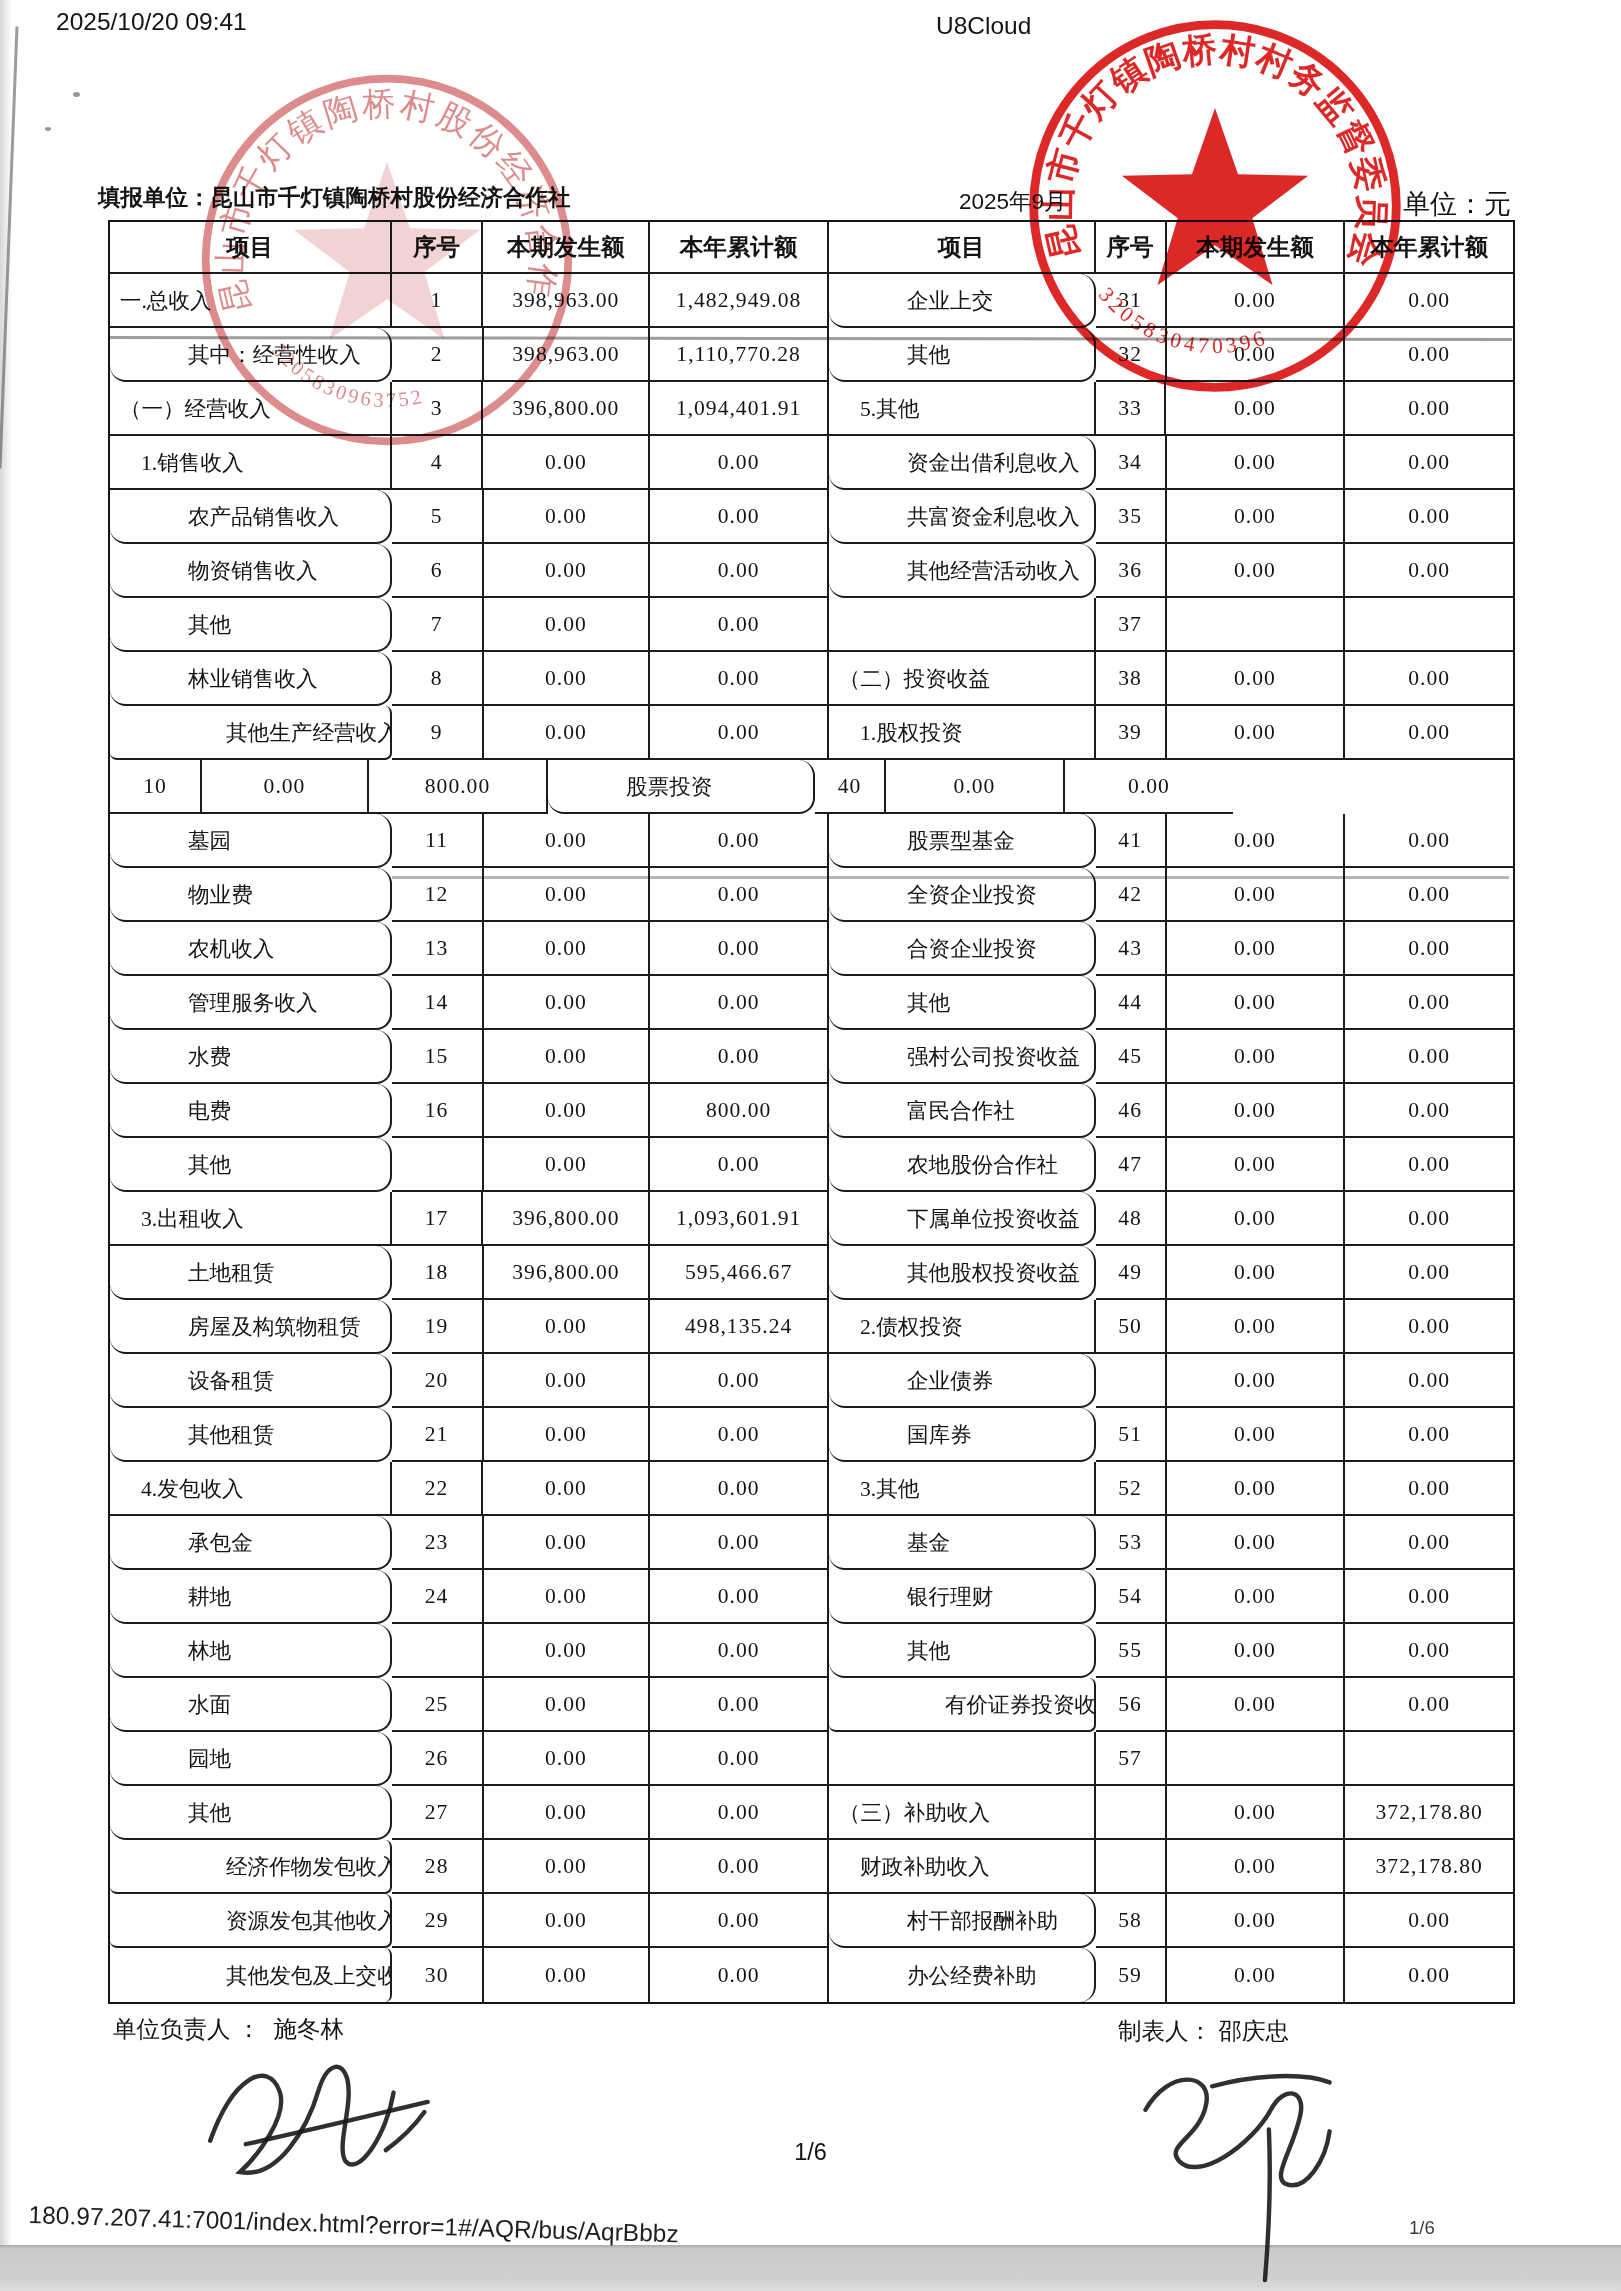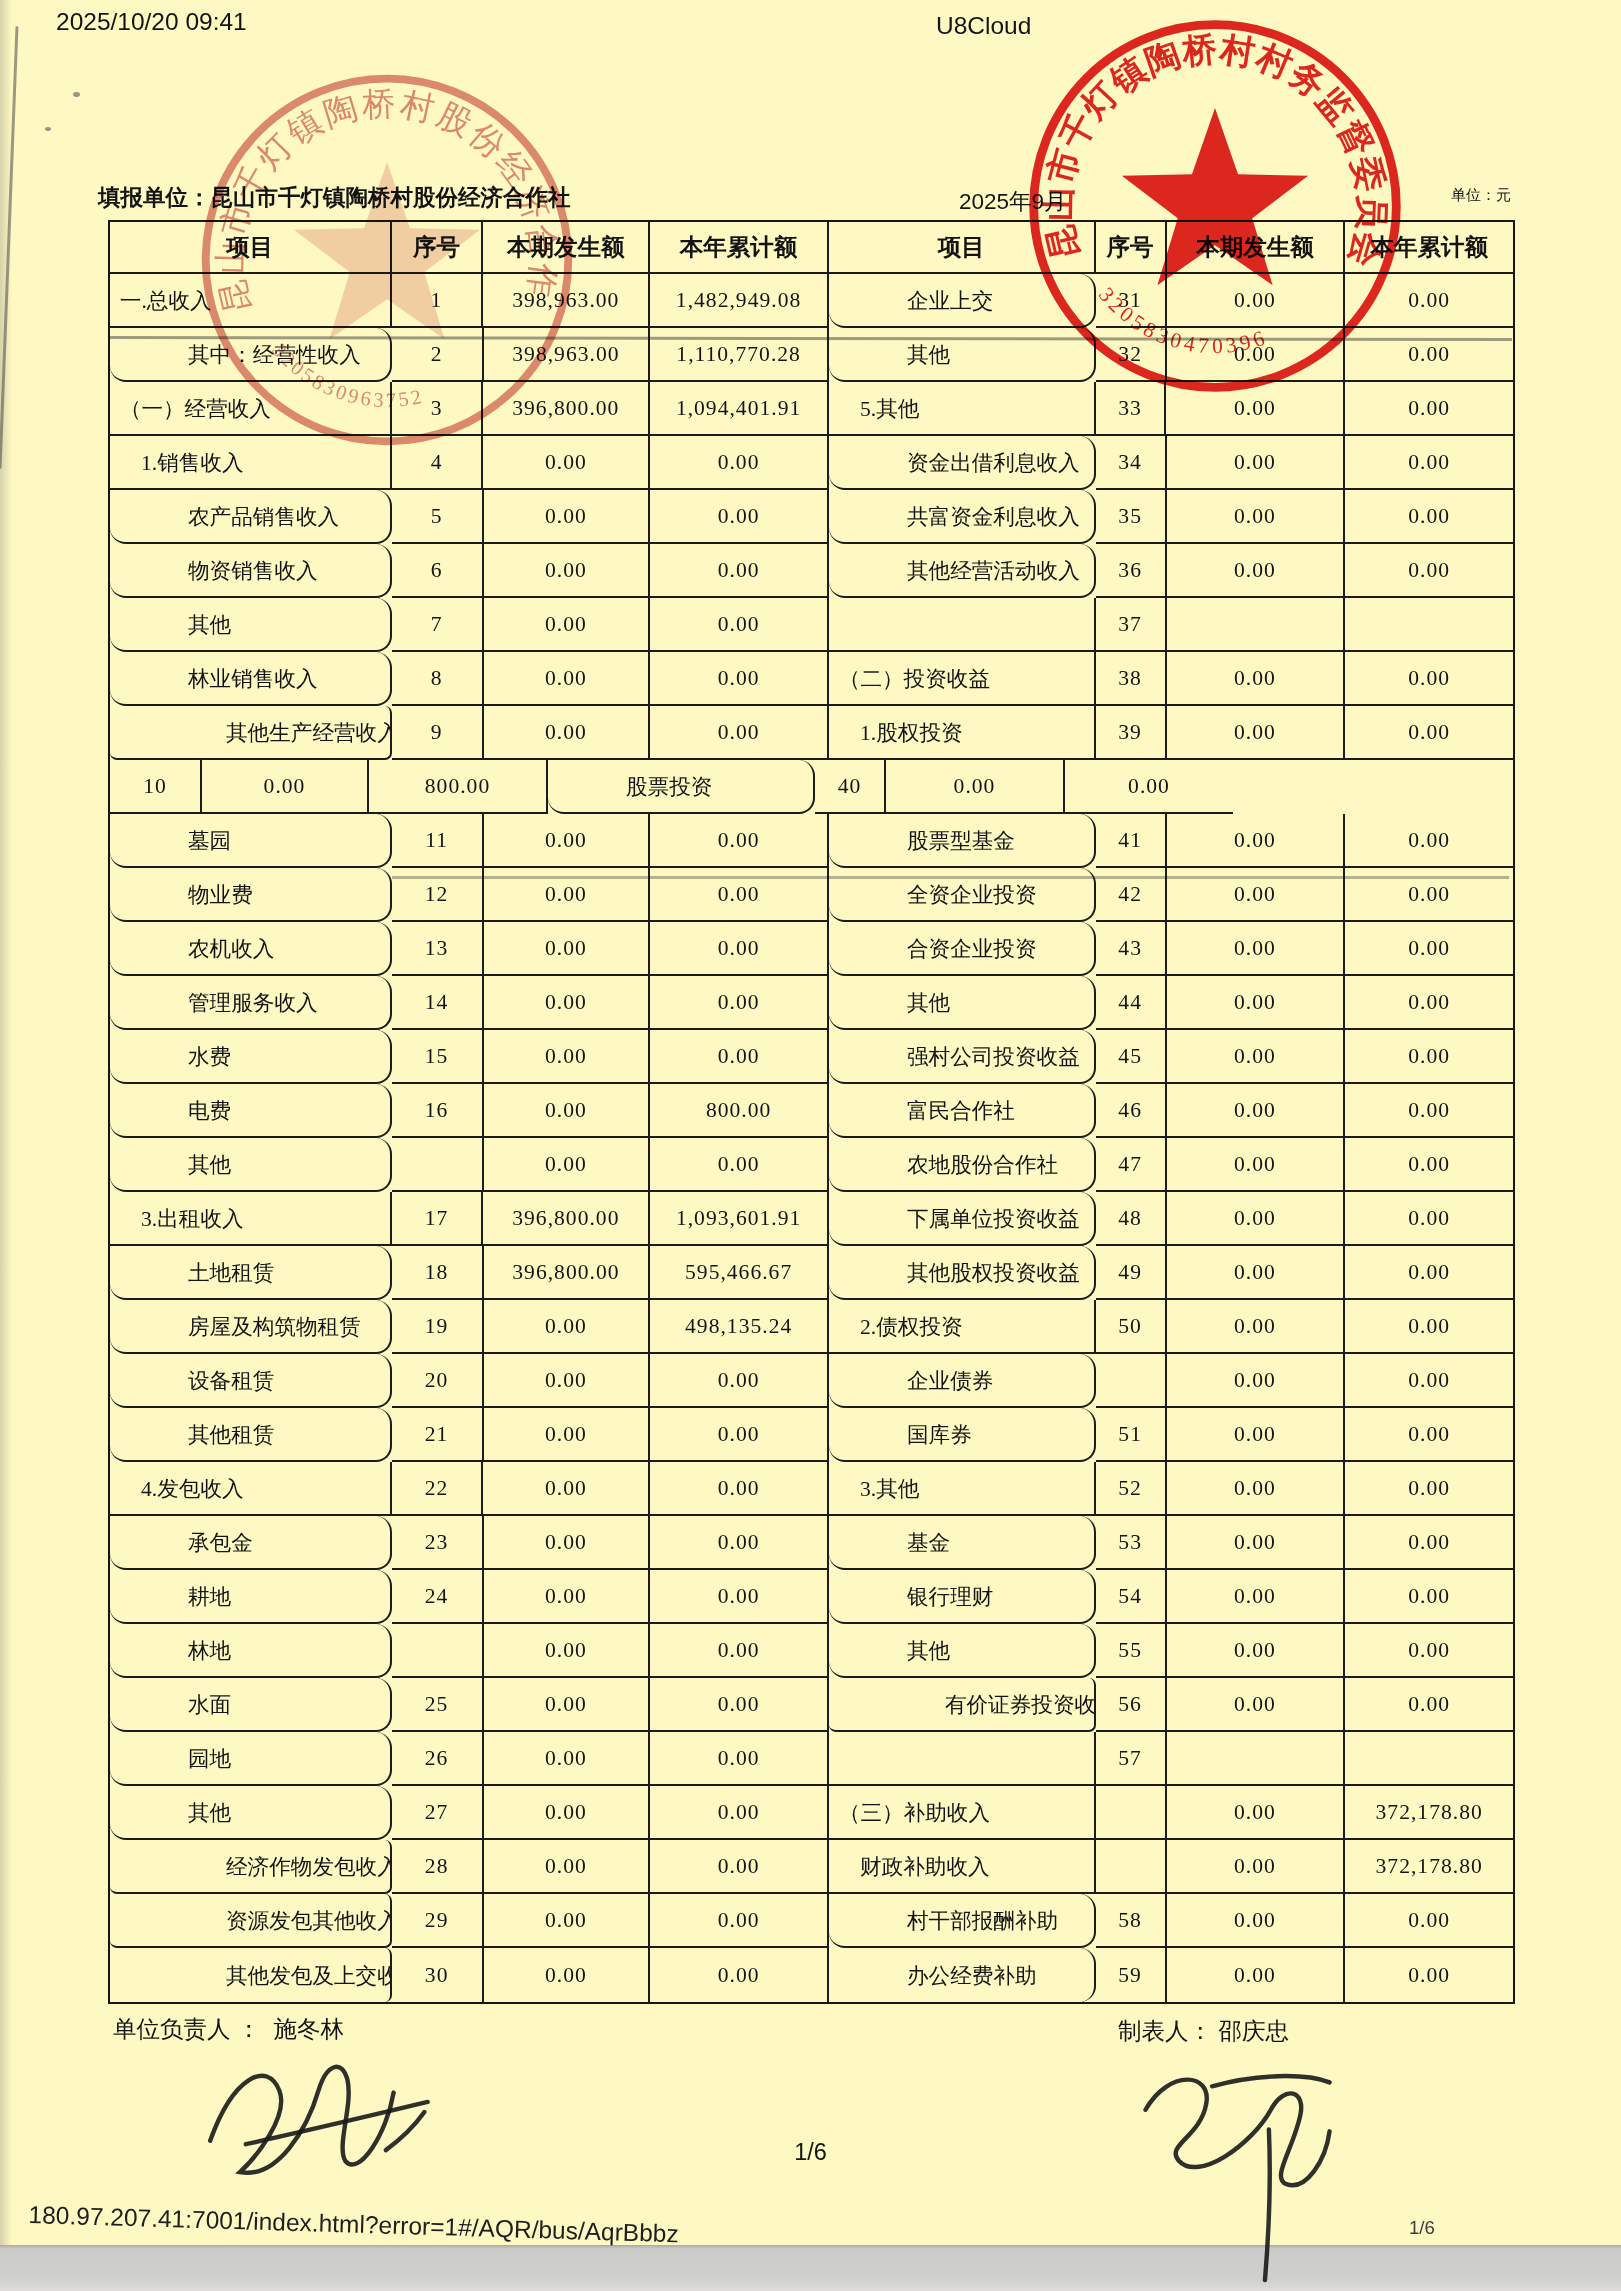--- a/index.html
+++ b/index.html
@@ -1,20 +1,20 @@
 <!DOCTYPE html>
 <html><head>
 <meta charset="utf-8">
 <style>
   html,body{margin:0;padding:0;background:#888;}
   .page{
     position:relative;
     width:1621px;height:2292px;
     margin:0 auto;
-    background:#fef9c3;
+    background:#ffffff;
     overflow:hidden;
     font-family:"Liberation Sans","DejaVu Sans",sans-serif;
     color:#141414;
   }
   
   .edge-band{position:absolute;left:0;top:0;width:11.8px;height:100%;
     background:linear-gradient(to right,rgba(110,110,105,.28),rgba(0,0,0,0));}
   .edge-line{position:absolute;left:6.9px;top:25.5px;width:2.9px;height:443px;
     background:#4b4b4b;opacity:.55;transform:rotate(2.2deg);border-radius:2px;}
   .speck{position:absolute;background:#6a6a66;border-radius:50%;opacity:.7;}
@@ -25,21 +25,21 @@
   .smudge{position:absolute;background:rgba(40,40,40,.45);height:2.9px;}
   .smudge.m1{left:110px;top:337px;width:1402px;transform:rotate(.08deg);}
   .smudge.m2{left:392px;top:876px;width:1117px;opacity:.75;}
   
   .ts{position:absolute;left:56px;top:7.8px;font-size:24.5px;}
   .app{position:absolute;left:936px;top:11.8px;font-size:24.5px;}
   .title{position:absolute;left:0;top:71px;width:100%;text-align:center;
     font-size:39px;font-weight:700;letter-spacing:7.8px;}
   .unit-line{position:absolute;left:98px;top:182px;font-size:22.5px;font-weight:700;}
   .period{position:absolute;left:959px;top:186px;font-size:22.5px;}
-  .currency{position:absolute;right:110px;top:186px;font-size:15px;}
+  .currency{position:absolute;right:110px;top:186px;font-size:27px;}
   
   .tbl{
     position:absolute;left:108px;top:220px;width:1407px;
     border:2.9px solid #161616;box-sizing:border-box;
     font-family:"Liberation Serif","DejaVu Serif",serif;
   }
   .tr{display:flex;}
   .tr .td{
     box-sizing:border-box;
     border-right:2px solid #1c1c1c;

